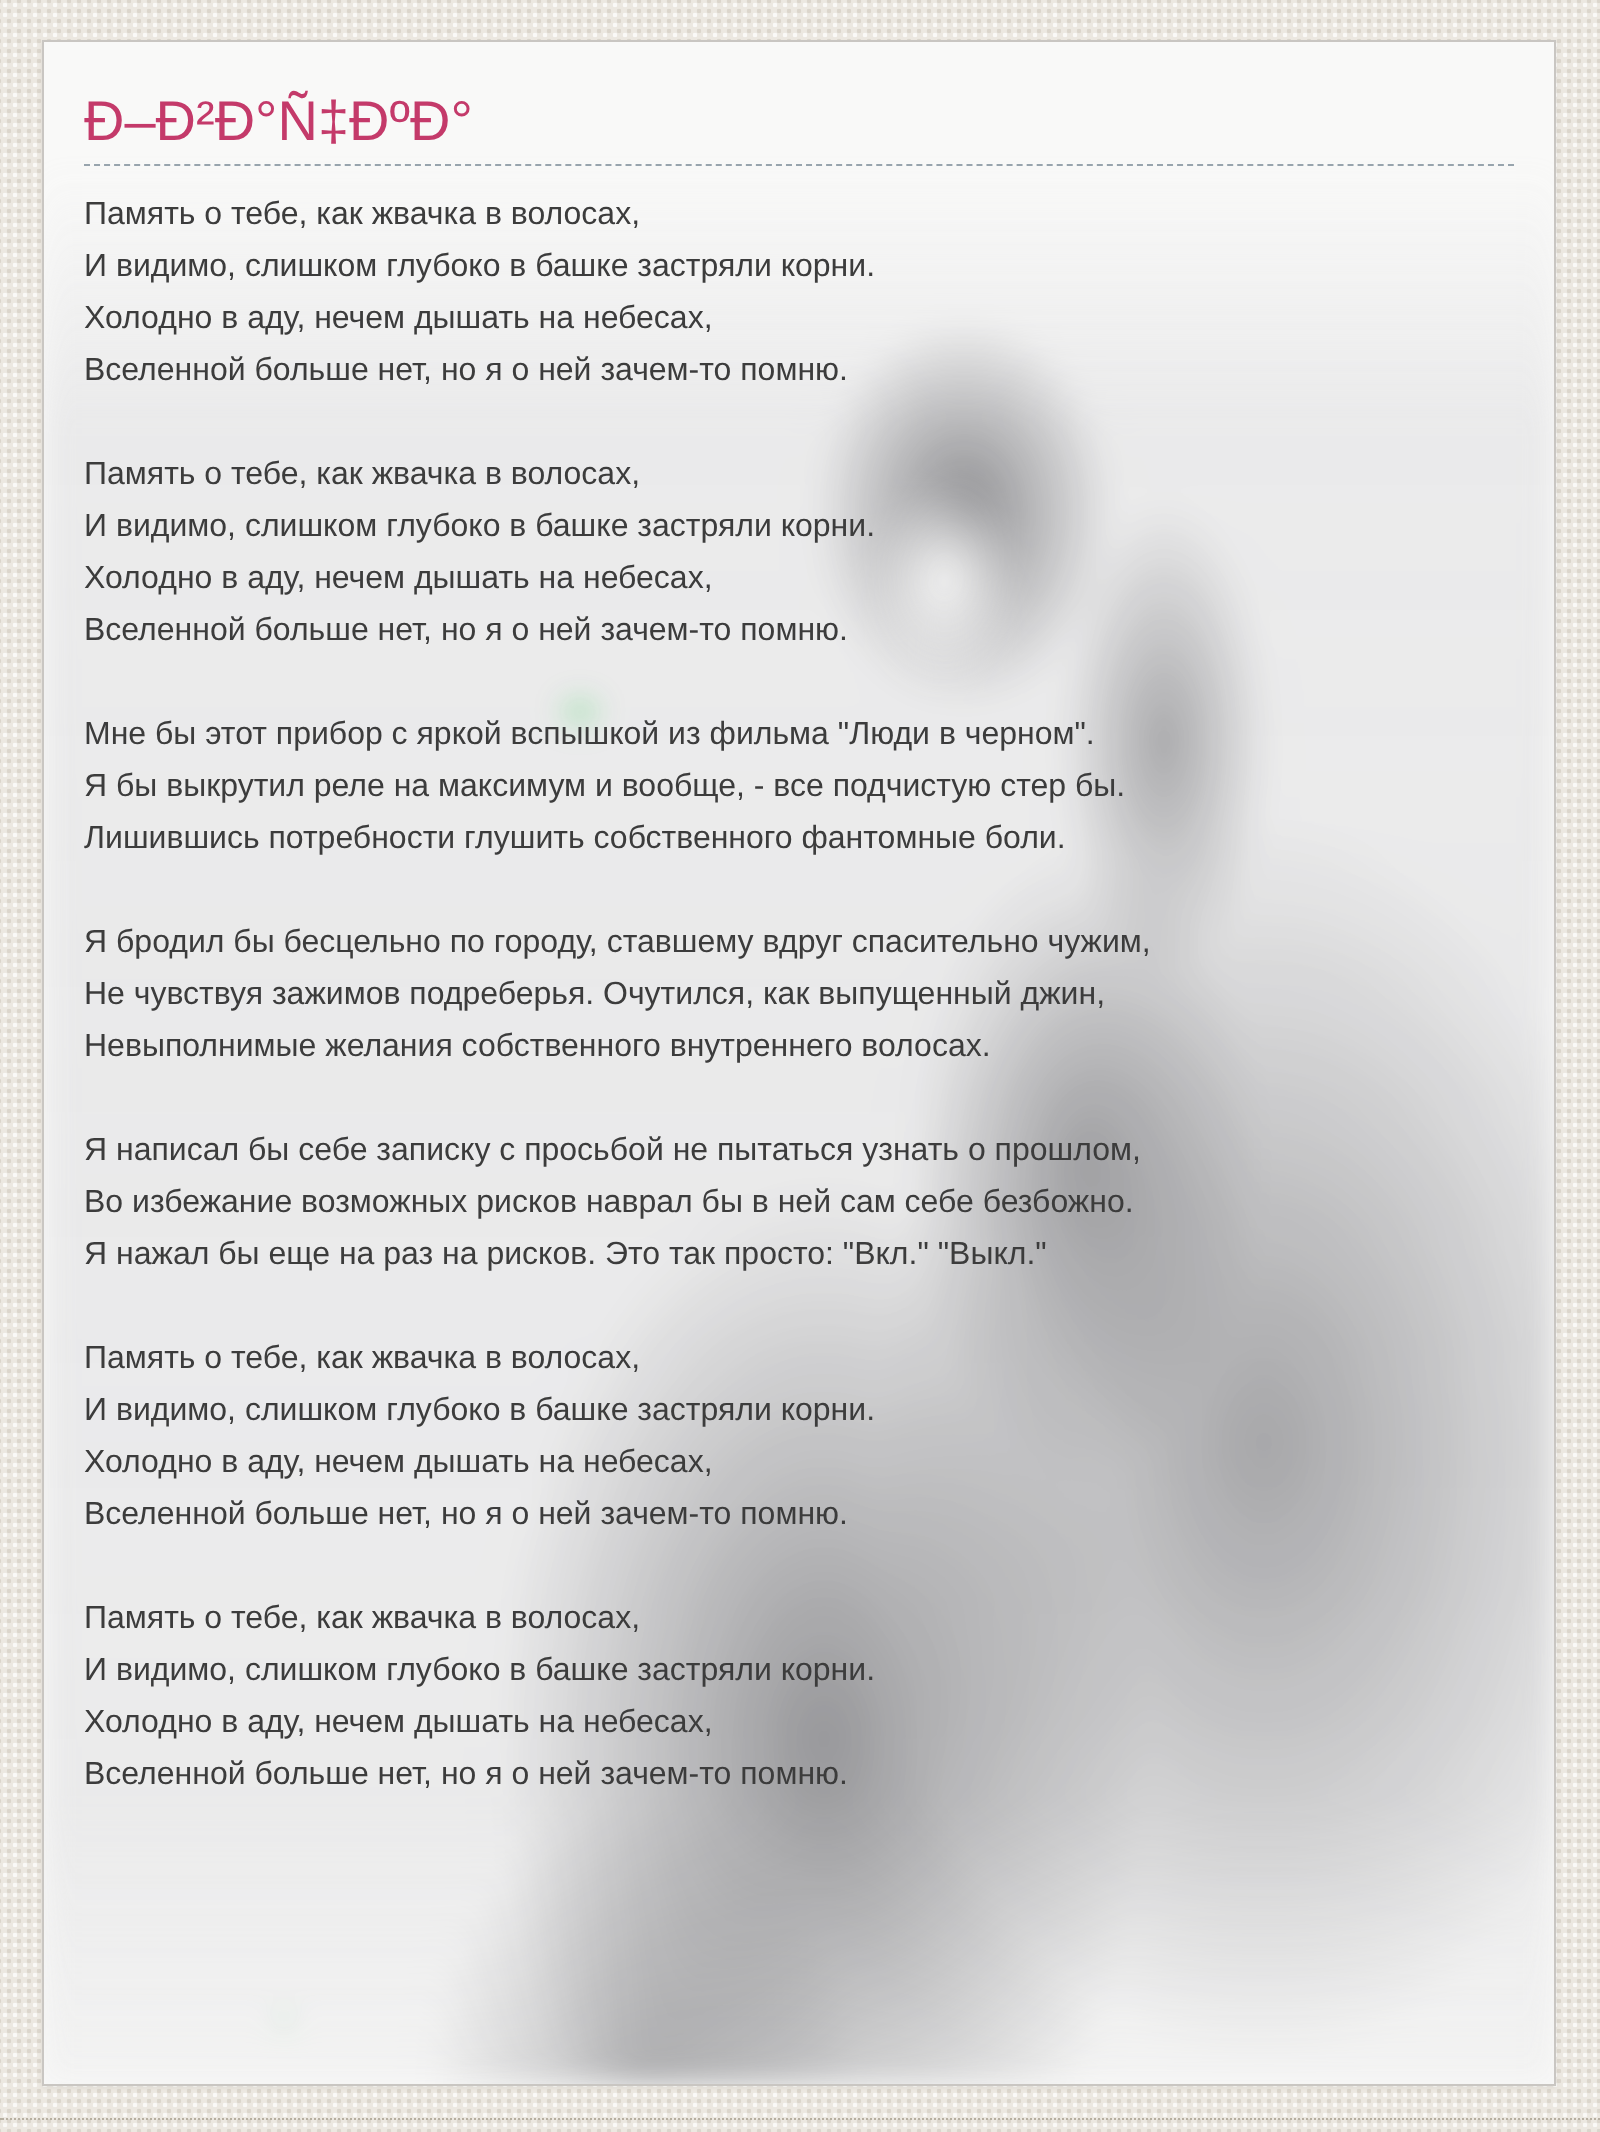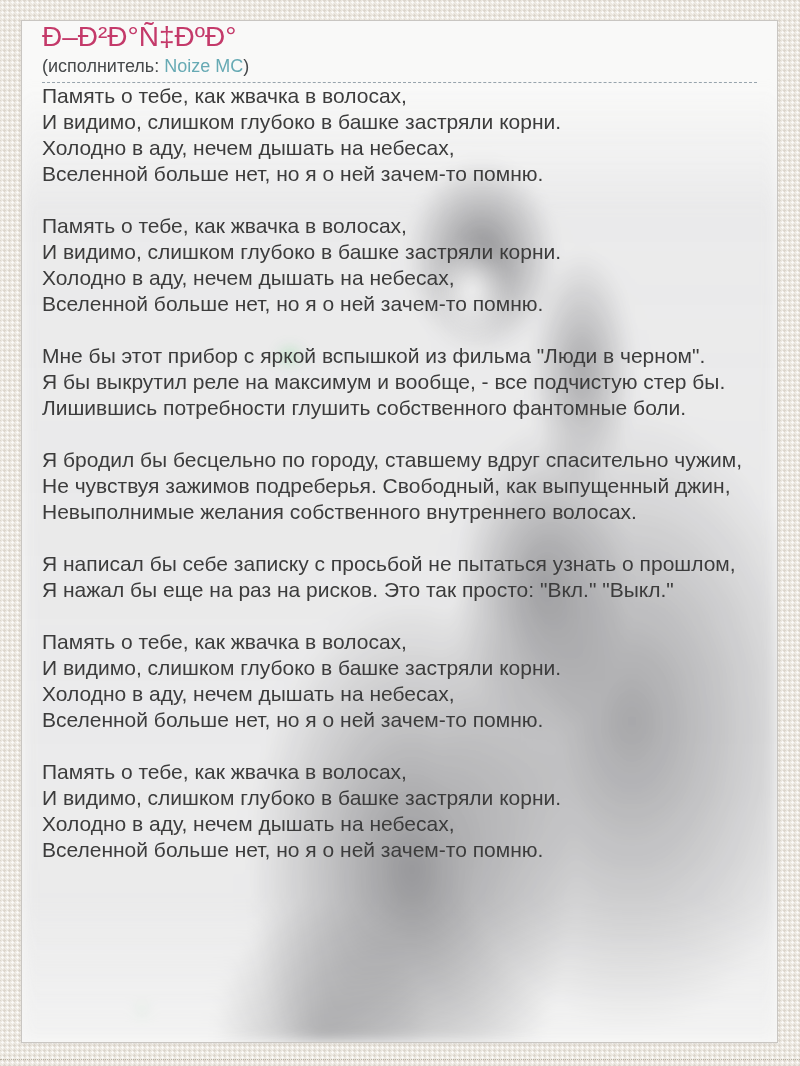--- a/index.html
+++ b/index.html
@@ -44,21 +44,21 @@
       radial-gradient(ellipse 120px 210px at 520px 500px, rgba(48,48,54,.38), rgba(48,48,54,0) 75%),
       radial-gradient(ellipse 250px 400px at 610px 640px, rgba(42,42,48,.42), rgba(42,42,48,0) 78%),
       radial-gradient(ellipse 215px 370px at 390px 790px, rgba(36,36,42,.5), rgba(36,36,42,0) 76%),
       radial-gradient(ellipse 140px 180px at 300px 960px, rgba(50,50,56,.35), rgba(50,50,56,0) 78%),
       linear-gradient(to bottom, rgba(214,214,217,0) 0px, rgba(214,214,217,.5) 130px, rgba(212,212,215,.46) 820px, rgba(220,220,222,.25) 960px);
     filter:blur(7px);
     opacity:.85;
   }
   .card-content{
     position:relative;
-    padding:0 20px 0 20px;
+    padding:24px 20px 0 20px;
   }
   .header{
     border-bottom:1px dashed var(--dash-color);
     padding-bottom:5px;
   }
   .page-title{
     margin:0;
     font-size:28px;
     line-height:32px;
     font-weight:normal;
@@ -68,38 +68,36 @@
     margin-top:2px;
     font-size:18px;
     line-height:22px;
     color:#46494b;
   }
   .artist-line a{
     color:var(--artist-link);
     text-decoration:none;
   }
   .lyrics{
-    font-size:21px;
+    margin-top:12px;
+    font-size:16px;
     line-height:26px;
     color:var(--body-text);
   }
   .stanza + .stanza{margin-top:26px;}
   .lyric-line{white-space:nowrap;}
 </style>
 </head>
 <body>
 
 <div class="card">
   <div class="photo-bg"></div>
   <div class="card-content">
     <div class="header">
       <h1 class="page-title">Ð–Ð²Ð°Ñ‡ÐºÐ°</h1>
-      <div class="artist-line">
-        <span>(исполнитель: </span><a href="#">Noize MC</a><span>)</span>
-      </div>
     </div>
     <div class="lyrics">
         <div class="stanza">
           <div class="lyric-line">Память о тебе, как жвачка в волосах,</div>
           <div class="lyric-line">И видимо, слишком глубоко в башке застряли корни.</div>
           <div class="lyric-line">Холодно в аду, нечем дышать на небесах,</div>
           <div class="lyric-line">Вселенной больше нет, но я о ней зачем-то помню.</div>
         </div>
         <div class="stanza">
           <div class="lyric-line">Память о тебе, как жвачка в волосах,</div>
@@ -107,25 +105,26 @@
           <div class="lyric-line">Холодно в аду, нечем дышать на небесах,</div>
           <div class="lyric-line">Вселенной больше нет, но я о ней зачем-то помню.</div>
         </div>
         <div class="stanza">
           <div class="lyric-line">Мне бы этот прибор с яркой вспышкой из фильма "Люди в черном".</div>
           <div class="lyric-line">Я бы выкрутил реле на максимум и вообще, - все подчистую стер бы.</div>
           <div class="lyric-line">Лишившись потребности глушить собственного фантомные боли.</div>
         </div>
         <div class="stanza">
           <div class="lyric-line">Я бродил бы бесцельно по городу, ставшему вдруг спасительно чужим,</div>
-          <div class="lyric-line">Не чувствуя зажимов подреберья. Свободный, как выпущенный джин,</div>
+          <div class="lyric-line">Не чувствуя зажимов подреберья. Очутился, как выпущенный джин,</div>
           <div class="lyric-line">Невыполнимые желания собственного внутреннего волосах.</div>
         </div>
         <div class="stanza">
           <div class="lyric-line">Я написал бы себе записку с просьбой не пытаться узнать о прошлом,</div>
+          <div class="lyric-line">Во избежание возможных рисков наврал бы в ней сам себе безбожно.</div>
           <div class="lyric-line">Я нажал бы еще на раз на рисков. Это так просто: "Вкл." "Выкл."</div>
         </div>
         <div class="stanza">
           <div class="lyric-line">Память о тебе, как жвачка в волосах,</div>
           <div class="lyric-line">И видимо, слишком глубоко в башке застряли корни.</div>
           <div class="lyric-line">Холодно в аду, нечем дышать на небесах,</div>
           <div class="lyric-line">Вселенной больше нет, но я о ней зачем-то помню.</div>
         </div>
         <div class="stanza">
           <div class="lyric-line">Память о тебе, как жвачка в волосах,</div>

